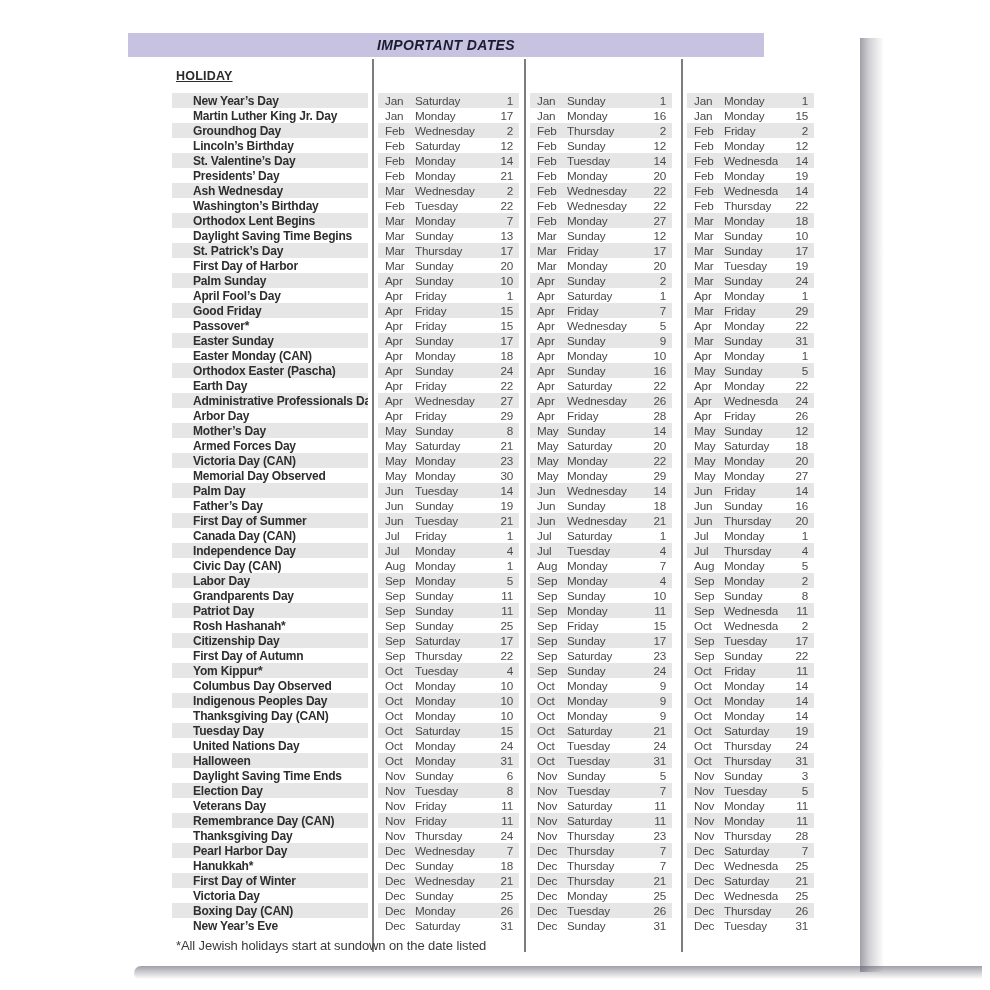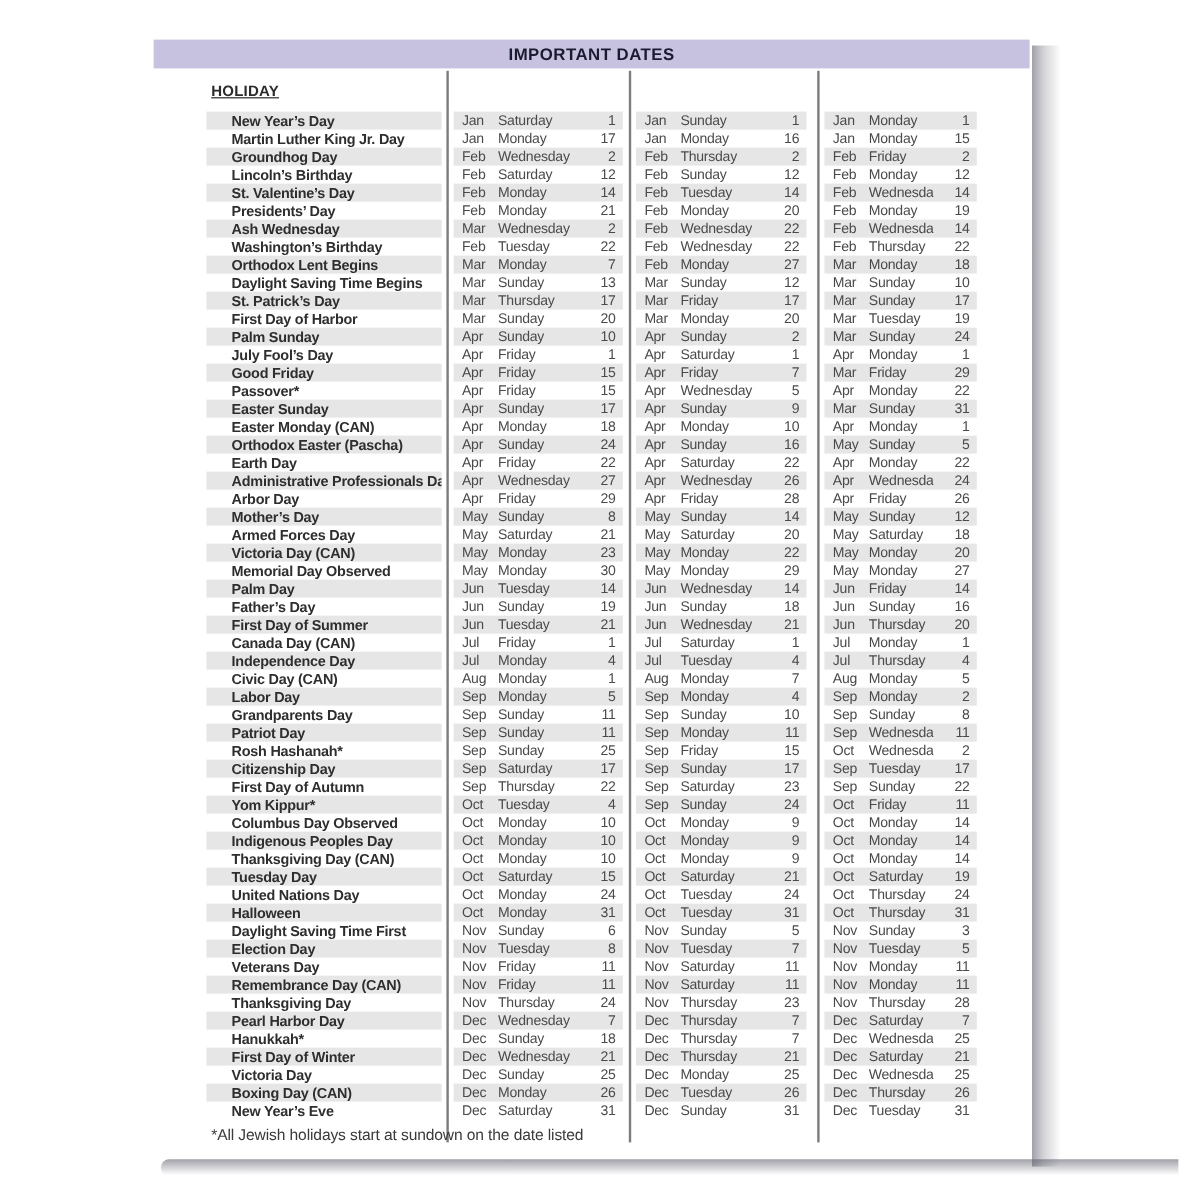--- a/index.html
+++ b/index.html
@@ -35,26 +35,27 @@
     top: 966px;
     width: 848px;
     height: 14px;
     background: linear-gradient(180deg, rgba(96,96,110,0.60) 0%, rgba(96,96,110,0.30) 45%, rgba(96,96,110,0) 95%);
     border-radius: 10px 0 0 10px;
   }
   .title-bar {
     position: absolute;
     left: 158px;  
     top: 7px;     
-    width: 730px;
+    width: 636px;
     height: 24px;
     background: var(--header-bg, #c6c2e0);
     display: flex;
     align-items: center;
     justify-content: center;
+    font-style: italic;
   }
   .title-bar span {
     font-size: 14px;
     font-weight: bold;
     letter-spacing: 0.4px;
     color: var(--header-text, #1b1b30);
   }
   .holiday-header {
     position: absolute;
     left: 206px;  
@@ -405,21 +406,21 @@
           <span class="num">2</span>
         </div>
         <div class="gap g3"></div>
         <div class="seg date c3">
           <span class="mon">Mar</span>
           <span class="wd">Sunday</span>
           <span class="num">24</span>
         </div>
       </div>
       <div class="row">
-        <div class="seg name">July Fool’s Day</div>
+        <div class="seg name">April Fool’s Day</div>
         <div class="gap g1"></div>
         <div class="seg date c1">
           <span class="mon">Apr</span>
           <span class="wd">Friday</span>
           <span class="num">1</span>
         </div>
         <div class="gap g2"></div>
         <div class="seg date c2">
           <span class="mon">Apr</span>
           <span class="wd">Saturday</span>
@@ -1077,21 +1078,21 @@
           <span class="num">31</span>
         </div>
         <div class="gap g3"></div>
         <div class="seg date c3">
           <span class="mon">Oct</span>
           <span class="wd">Thursday</span>
           <span class="num">31</span>
         </div>
       </div>
       <div class="row">
-        <div class="seg name">Daylight Saving Time First</div>
+        <div class="seg name">Daylight Saving Time Ends</div>
         <div class="gap g1"></div>
         <div class="seg date c1">
           <span class="mon">Nov</span>
           <span class="wd">Sunday</span>
           <span class="num">6</span>
         </div>
         <div class="gap g2"></div>
         <div class="seg date c2">
           <span class="mon">Nov</span>
           <span class="wd">Sunday</span>

